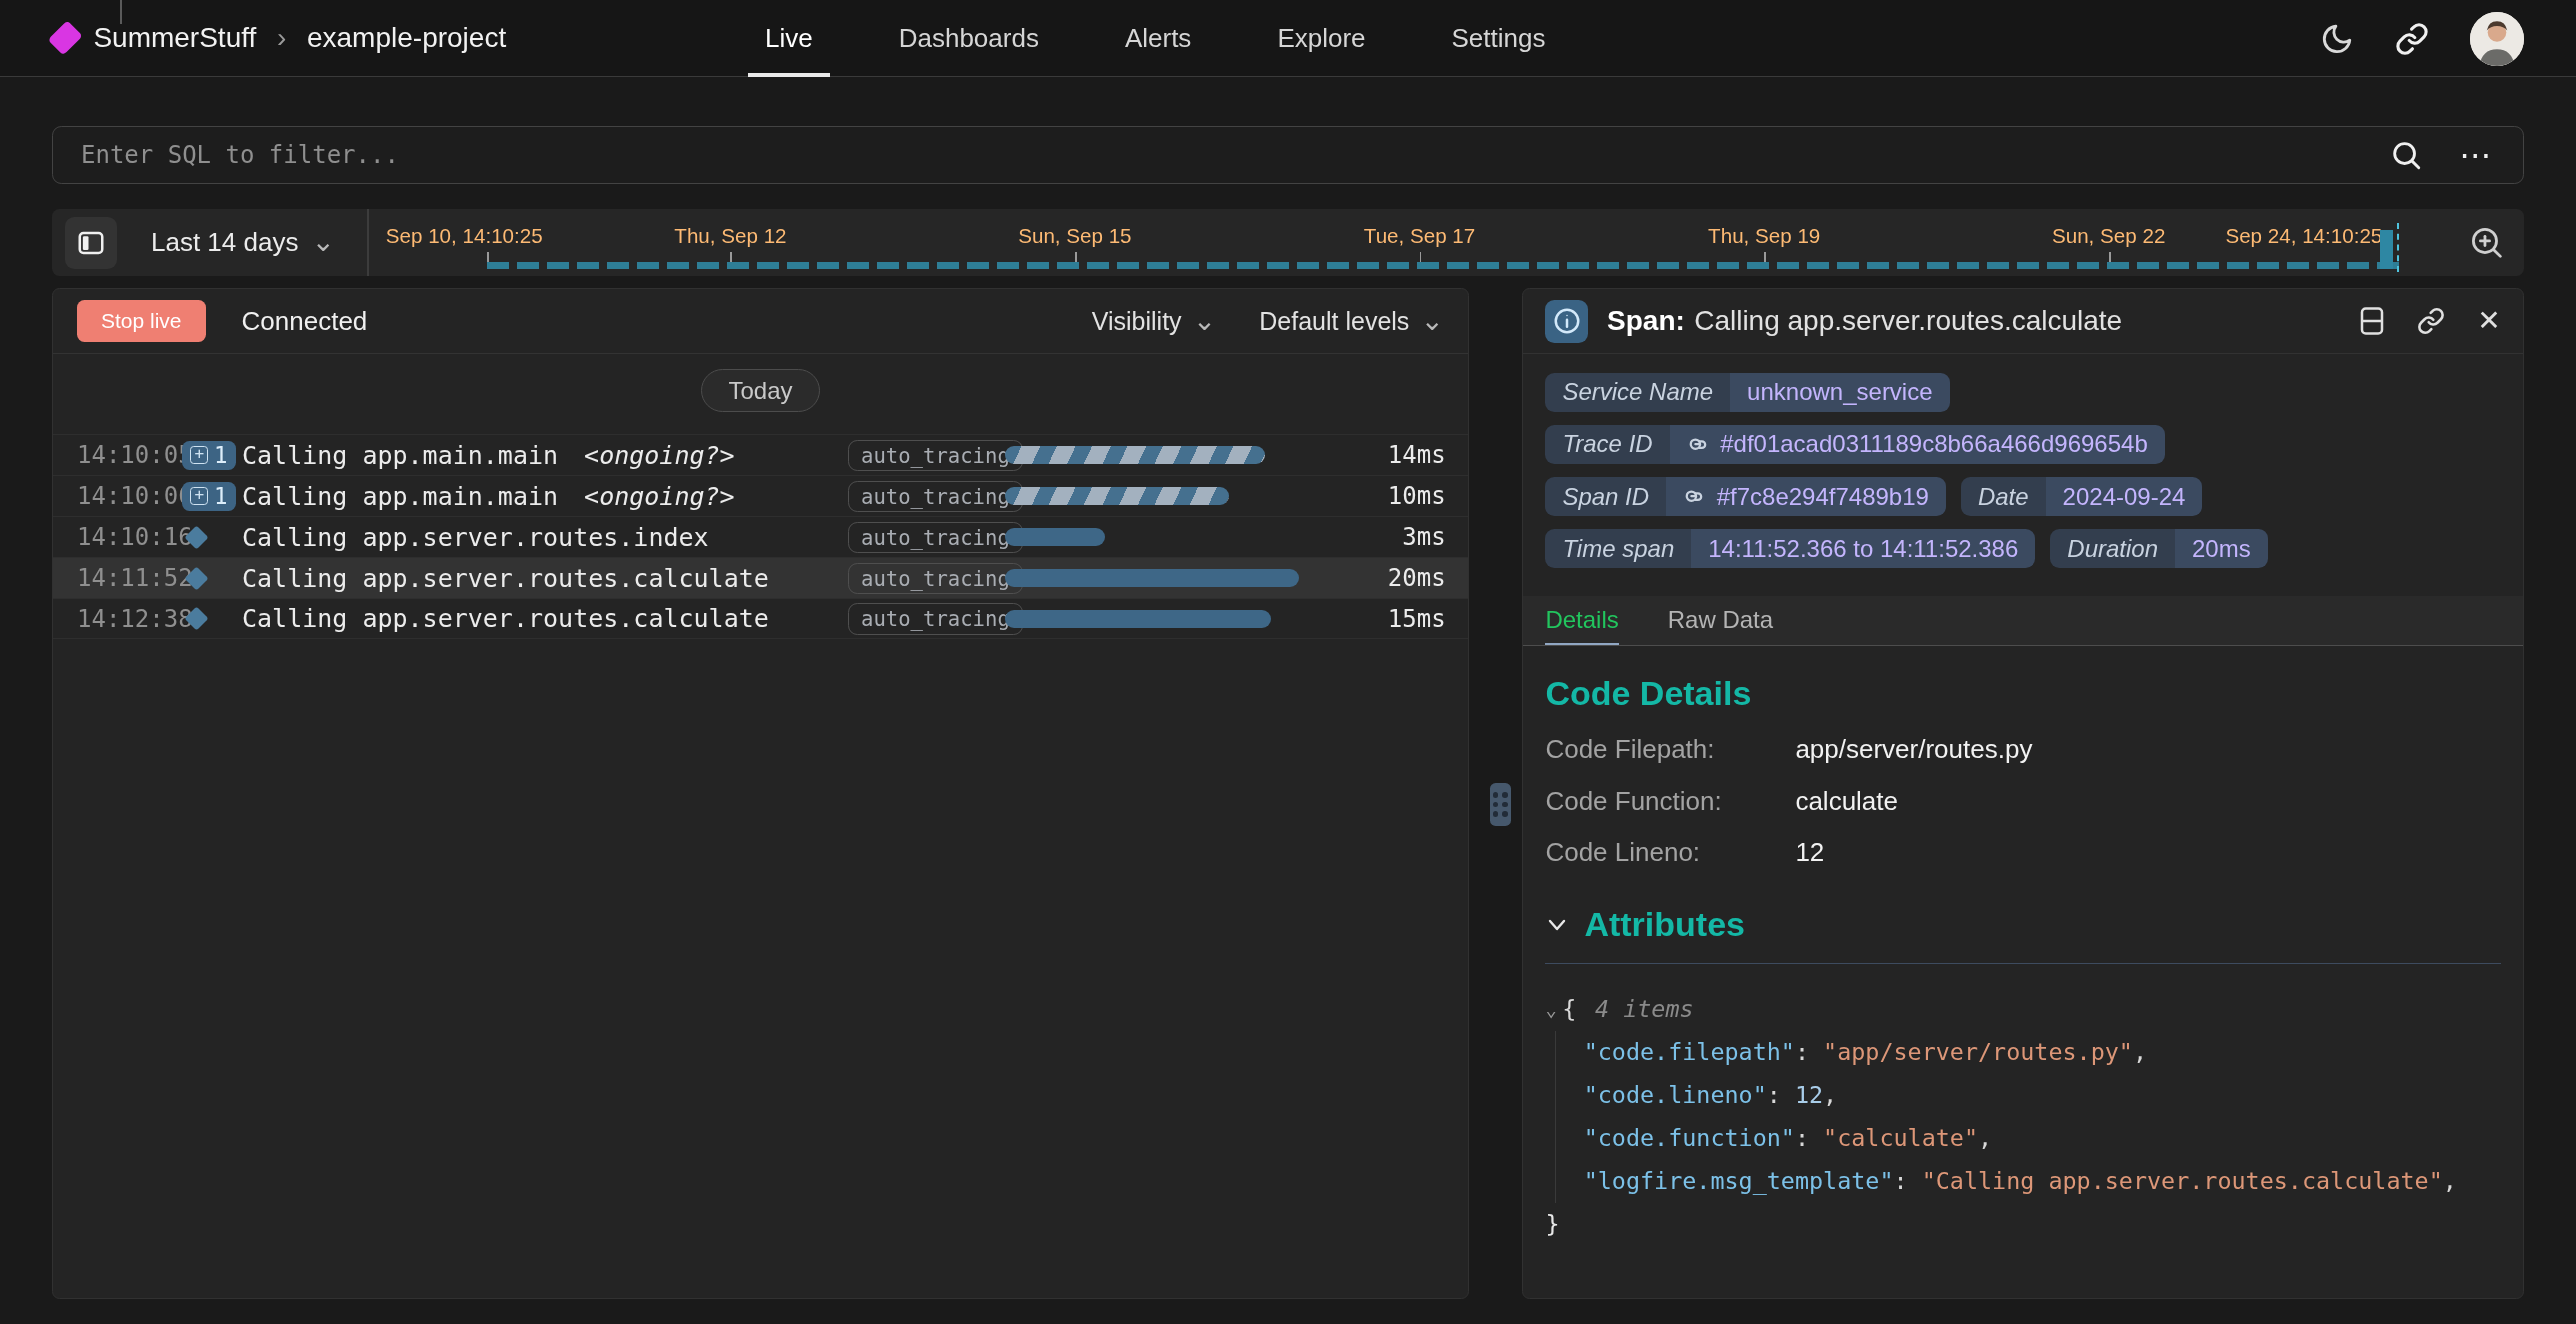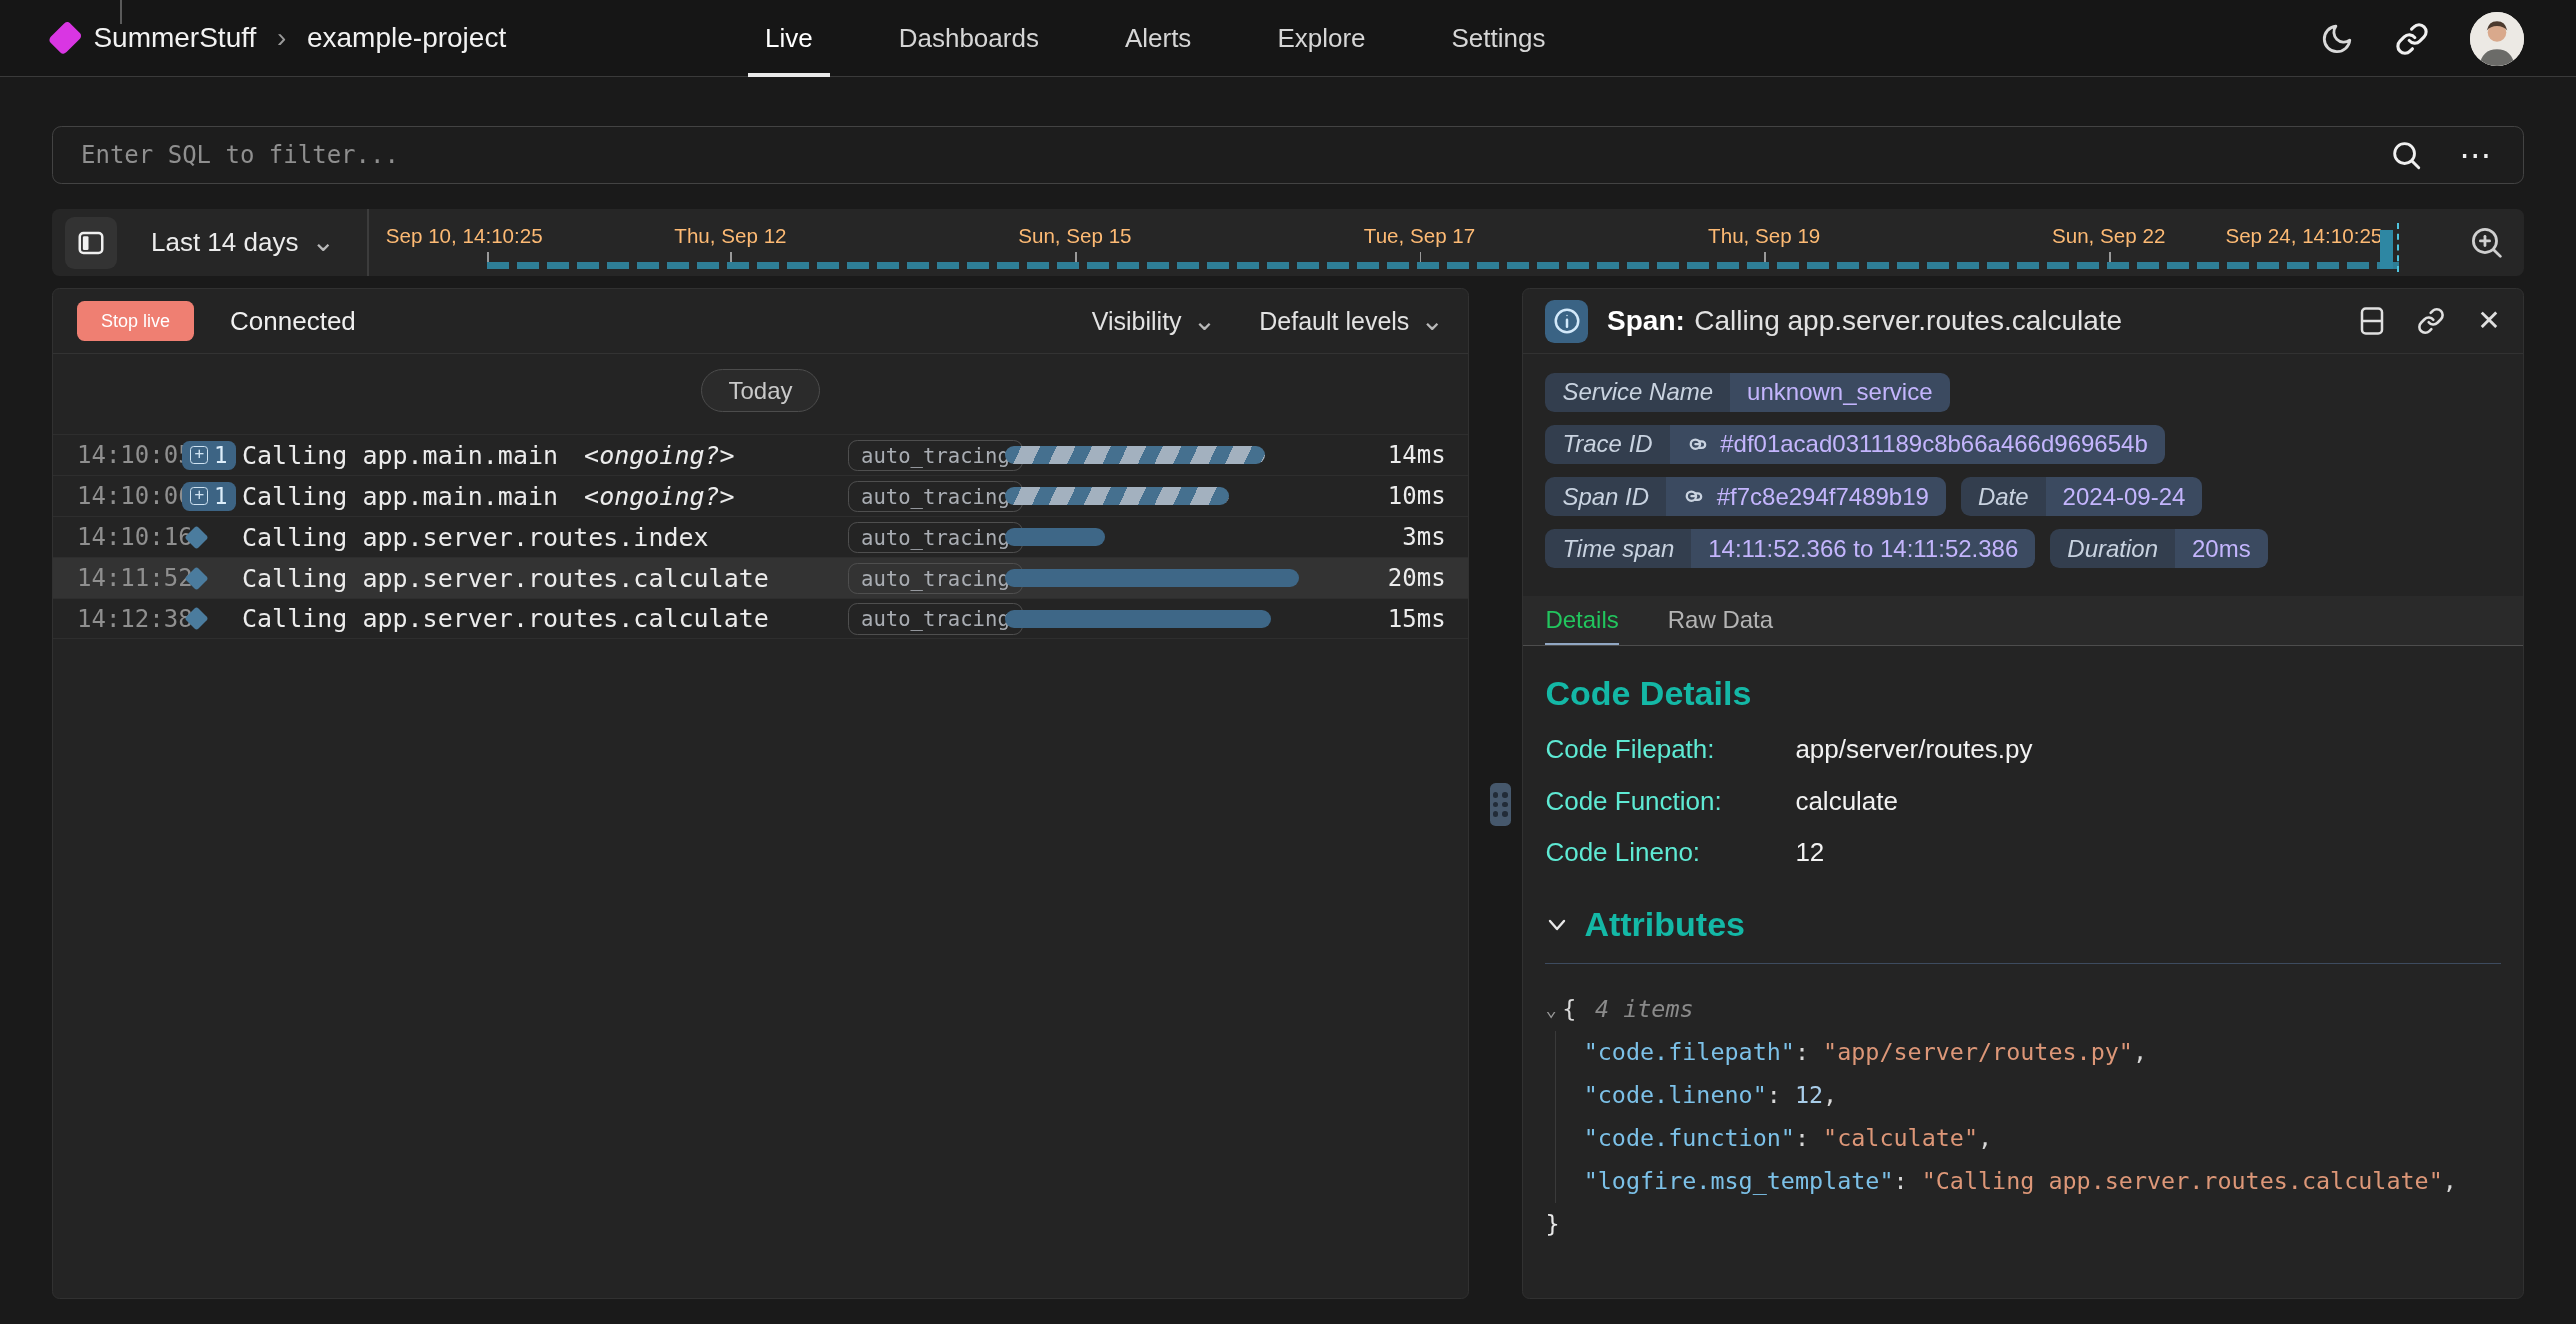--- a/index.html
+++ b/index.html
@@ -96,21 +96,21 @@
   }
   .drag-handle i { background:#222c38; border-radius:50%; }
 
   
   .live-header {
     height:65px; display:flex; align-items:center; padding:0 24px;
     border-bottom:0.9px solid #333333;
   }
   .stop-live {
     background:#ef7f72; color:#ffffff; border:none; border-radius:7.5px;
-    font-size:18px; font-family:"Liberation Sans",sans-serif;
+    font-size:21px; font-family:"Liberation Sans",sans-serif;
     padding:9.3px 24px; cursor:pointer;
   }
   .conn-label { margin-left:36px; font-size:26px; color:#f0f0f0; }
   .live-header-right { margin-left:auto; display:flex; gap:43px; }
   .dropdown { display:flex; align-items:center; gap:11.2px; font-size:25px; color:#e3e3e3; cursor:pointer; }
 
   .empty-msg { text-align:center; margin-top:24px; font-size:24px; color:#b3b3b3; }
   .today-btn {
     display:block; margin:15px auto 0; background:#2b2b2b; color:#c9c9c9;
     border:1.9px solid #4c4c4c; border-radius:934px; font-size:24px;
@@ -175,21 +175,21 @@
     margin-top:9.3px; height:50px; background:#2a2a2a; border-bottom:1.9px solid #4d4d4d;
     display:flex; gap:49px; padding:0 22.4px; align-items:stretch;
   }
   .dtab { display:flex; align-items:center; font-size:24px; color:#b4b4b4; cursor:pointer;
     border-bottom:2.8px solid transparent; }
   .dtab.active { color:#22c55e; border-bottom-color:#91a7c3; }
 
   .code-details { padding:28px 22.4px 0; }
   .section-h { font-size:34px; font-weight:700; color:#14b8a6; }
   .kv { display:flex; margin-top:20.6px; font-size:26px; }
-  .kv-label { width:250px; color:#5eead4; flex:none; }
+  .kv-label { width:250px; color:#a3a3a3; flex:none; }
   .kv-value { color:#f2f2f2; }
 
   .attributes { padding:37px 22.4px 0; }
   .attr-head { display:flex; align-items:center; gap:15px; cursor:pointer; }
   .attr-chev { color:#e8e8e8; }
   .attr-hr { margin-top:18.7px; border:none; border-top:1.9px solid #3d4b5f; }
 
   .json { margin-top:24px; font-size:23.4px; line-height:43px; }
   .json-open { display:flex; align-items:center; gap:3.7px; color:#e8e8e8; }
   .json-open .mini-chev { font-size:18.7px; color:#9a9a9a; margin-right:1.9px; }

